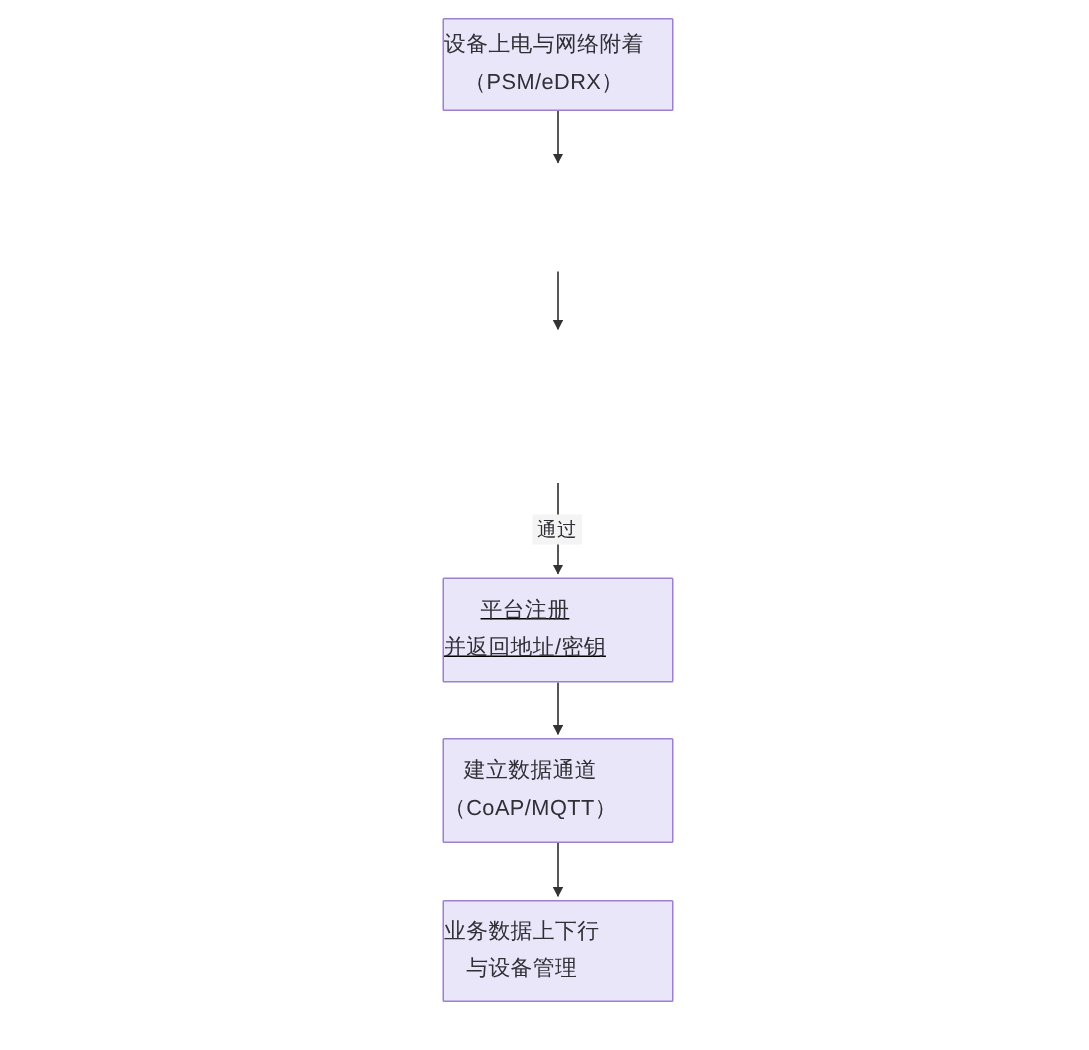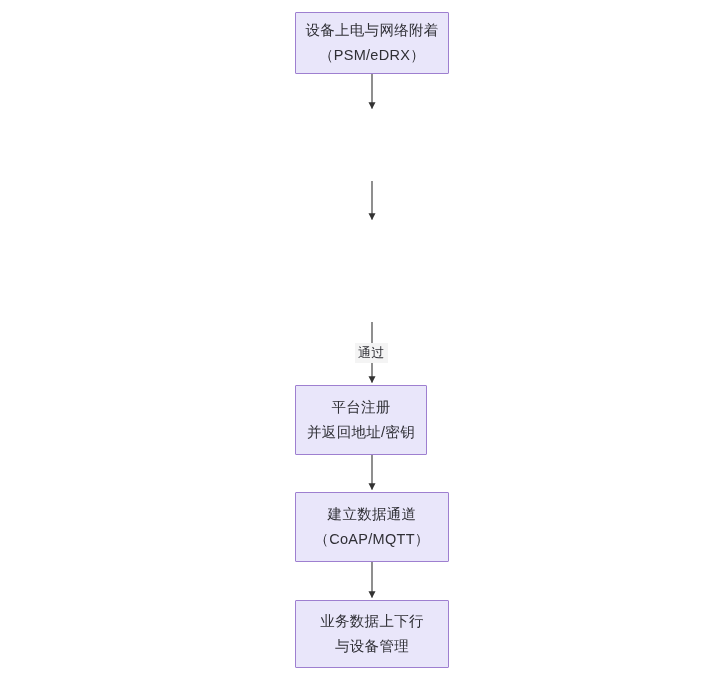--- a/index.html
+++ b/index.html
@@ -25,21 +25,21 @@
     top: 0;
     width: 726px;
     height: 700px;
     pointer-events: none;
   }
   .node {
     position: absolute;
     box-sizing: border-box;
     display: flex;
     align-items: center;
-    justify-content: center;
+    justify-content: flex-start;
   }
   .node-box {
     background: #E9E6FA;
     border: 1.4px solid #9E7FD0;
     border-radius: 1px;
   }
   .node-label {
     font-size: 14.5px;
     line-height: 25px;
     color: #2f2f35;
@@ -107,21 +107,21 @@
 
   <div class="node node-box" style="left:295px; top:12px; width:154px; height:62px;">
     <div class="node-label">设备上电与网络附着
 （PSM/eDRX）</div>
   </div>
 
 
 
   <div class="edge-label" style="left:355px; top:343px;">通过</div>
 
-  <div class="node node-box" style="left:295px; top:385px; width:132px; height:70px;">
+  <div class="node node-box" style="left:295px; top:385px; width:154px; height:70px;text-decoration:underline;">
     <div class="node-label">平台注册
 并返回地址/密钥</div>
   </div>
 
   <div class="node node-box" style="left:295px; top:492px; width:154px; height:70px;">
     <div class="node-label">建立数据通道
 （CoAP/MQTT）</div>
   </div>
 
   <div class="node node-box" style="left:295px; top:600px; width:154px; height:68px;">

